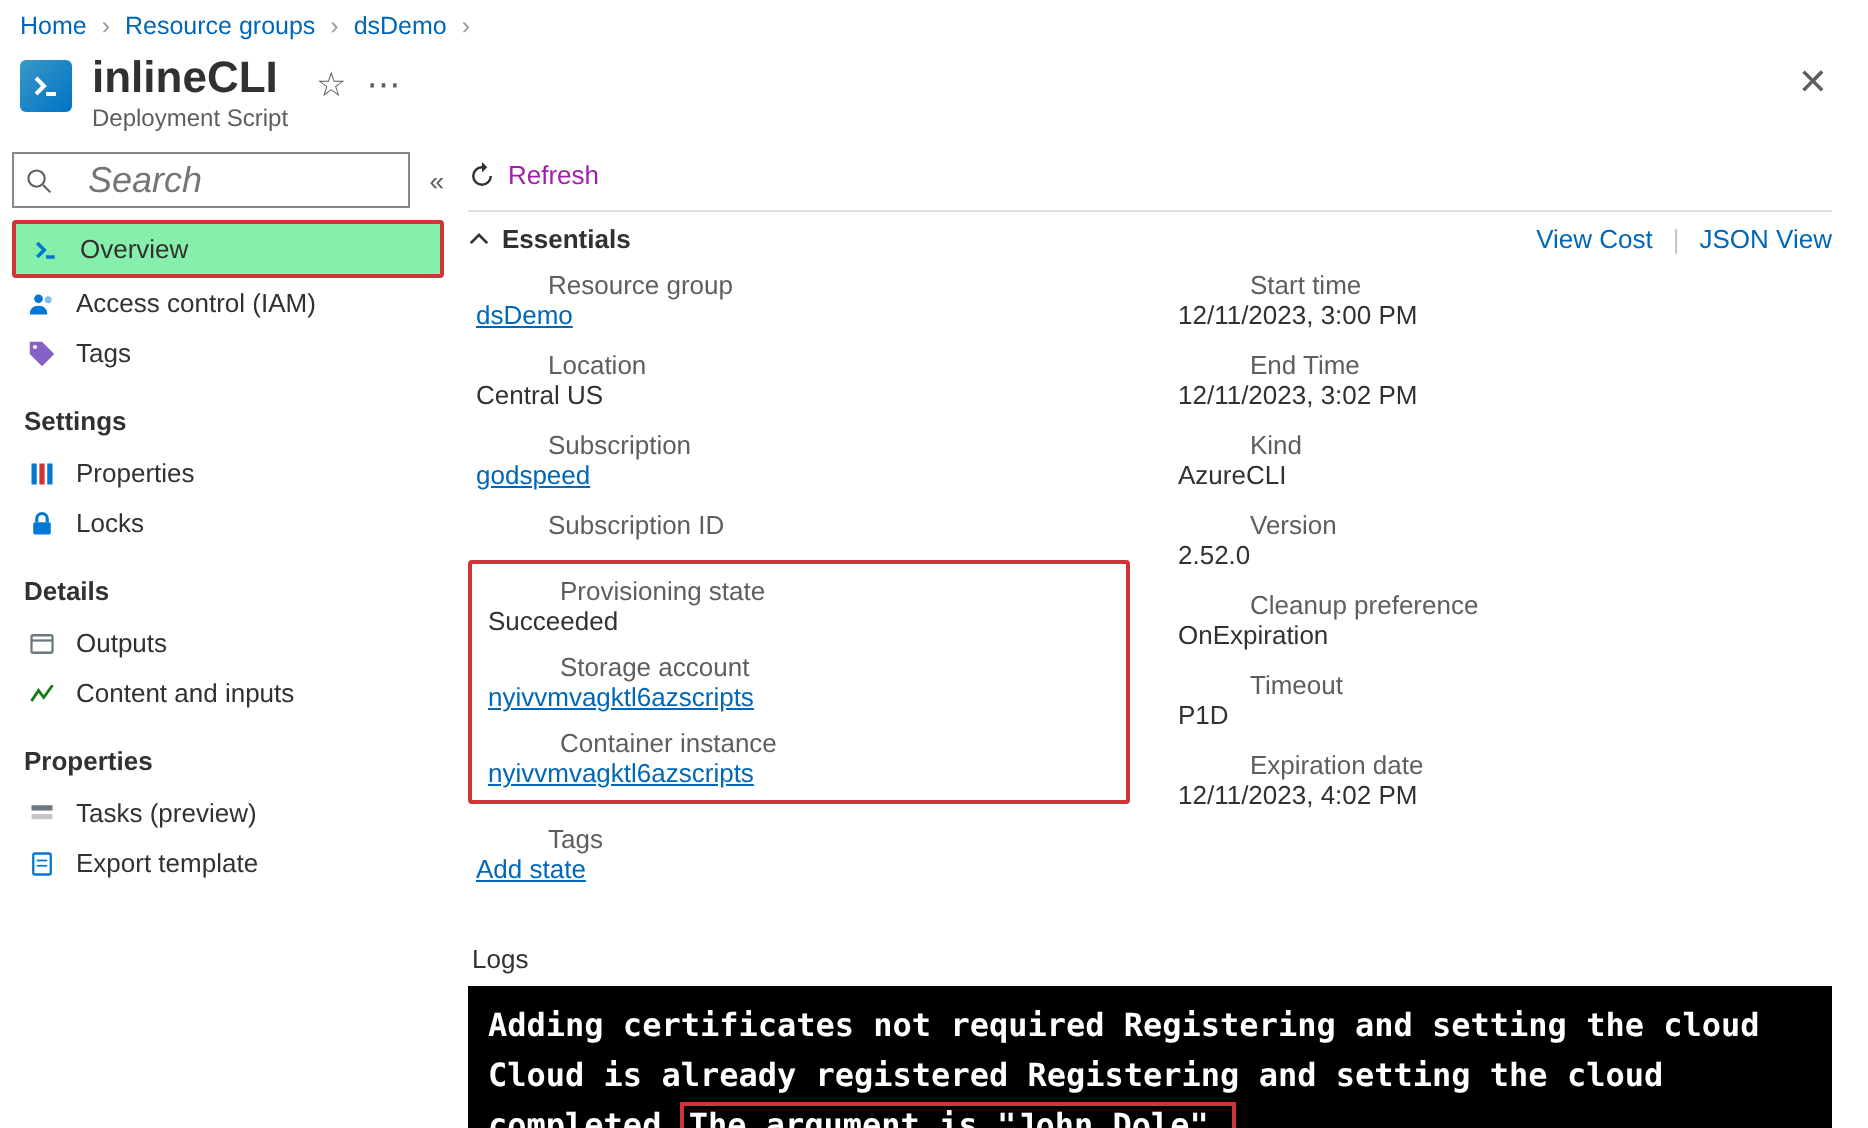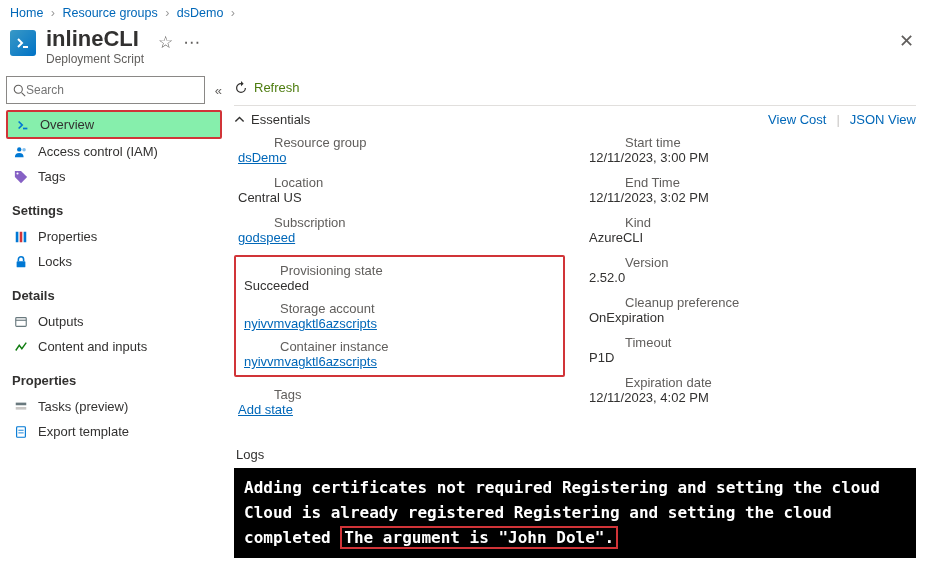--- a/index.html
+++ b/index.html
@@ -16,36 +16,36 @@
   .title { font-size: 22px; font-weight: 600; }
   .sub { font-size: 12px; color: #605e5c; }
   .star { margin-left: 14px; font-size: 17px; color: #605e5c; cursor: pointer; margin-top: 6px; }
   .more { margin-left: 10px; font-size: 17px; color: #605e5c; cursor:pointer; margin-top:6px; }
   .close-x { position: absolute; right: 20px; top: 8px; font-size: 18px; color: #605e5c; cursor:pointer; }
 
   .body-row { display:flex; }
   .sidebar { width: 228px; padding: 0 6px 0 6px; }
   .search-row { display:flex; align-items:center; gap:10px; margin: 2px 0 6px 0; }
   .search-box { flex:1; display:flex; align-items:center; border:1px solid #8a8886; height:28px; padding:0 6px; }
-  .search-box input { border:none; outline:none; width:100%; font-size:12px; margin-left:0; }
+  .search-box input { border:none; outline:none; width:100%; font-size:18px; margin-left:18px;font-style:italic; }
   .collapse-chevron { font-size:13px; color:#605e5c; cursor:pointer; }
 
   .nav-item { display:flex; align-items:center; gap:8px; padding:5px 8px; cursor:pointer; border-radius:2px; }
   .nav-item.active { background:#86efac; border:2px solid #d13438; border-radius:2px; }
   .nav-item .nicon { width:16px; text-align:center; color:#0078d4; font-size:13px; }
   .nav-item.active .nicon { color:#0078d4; }
 
   .nav-group { font-weight:600; font-size:13px; margin:14px 6px 6px 6px; }
 
   .main { flex:1; padding: 0 18px 10px 6px; position:relative; }
   .toolbar { display:flex; align-items:center; padding:6px 0 10px 0; border-bottom:0; }
-  .toolbar .tbtn { display:flex; align-items:center; gap:6px; cursor:pointer; color:#4d7c0f; }
+  .toolbar .tbtn { display:flex; align-items:center; gap:6px; cursor:pointer; color:#a21caf; }
 
   .ess-row { display:flex; align-items:center; justify-content:space-between; padding:6px 0 4px 0; border-top:1px solid #e1dfdd; }
-  .ess-toggle { display:flex; align-items:center; gap:6px; font-weight:400; cursor:pointer; }
+  .ess-toggle { display:flex; align-items:center; gap:6px; font-weight:700; cursor:pointer; }
   .ess-links { display:flex; gap:10px; font-size:13px; }
   .ess-links .sep { color:#c8c6c4; }
 
   .ess-grid { display:flex; gap:20px; padding:4px 0 6px 0; position:relative; }
   .ess-col { flex:1; }
   .field { margin-bottom:10px; padding-left:4px; }
   .field .lbl { color:#605e5c; font-size:13px;margin-left:36px; }
   .field .val { font-size:13px; }
   .field .val a { text-decoration:underline; }
 
@@ -228,20 +228,23 @@
           <div class="val"><a>dsDemo</a></div>
         </div>
         <div class="field">
           <div class="lbl">Location</div>
           <div class="val">Central US</div>
         </div>
         <div class="field">
           <div class="lbl">Subscription</div>
           <div class="val"><a>godspeed</a></div>
         </div>
+        <div class="field">
+          <div class="lbl">Subscription ID</div>
+        </div>
         <div class="redbox1">
           <div class="field" style="margin-bottom:8px;">
             <div class="lbl">Provisioning state</div>
             <div class="val">Succeeded</div>
           </div>
           <div class="field" style="margin-bottom:8px;">
             <div class="lbl">Storage account</div>
             <div class="val"><a>nyivvmvagktl6azscripts</a></div>
           </div>
           <div class="field" style="margin-bottom:0;">

